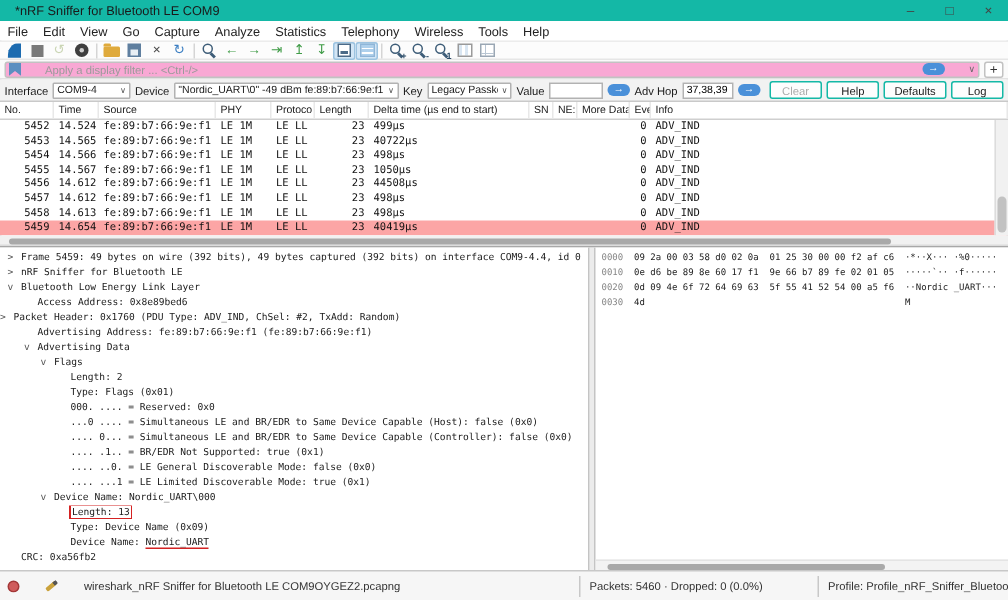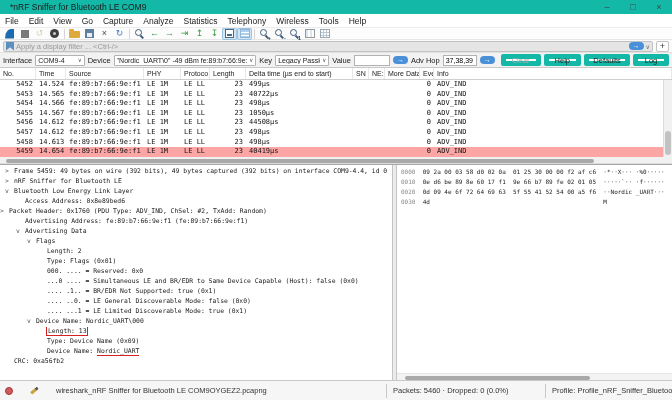--- a/index.html
+++ b/index.html
@@ -34,35 +34,35 @@
 .shp-mag::after{content:"";position:absolute;width:4px;height:1.5px;background:#3e5d78;left:3.5px;top:6px;transform:rotate(45deg)}
 .sub{position:absolute;right:1px;bottom:-1px;font-size:6px;font-weight:bold;color:#2a4a66}
 .shp-stripes{width:10px;height:9px;border:1px solid #8fb6d8;background:repeating-linear-gradient(180deg,#aed0ec 0 2px,#fff 2px 3px)}
 .shp-autobox{width:9px;height:9px;border:1px solid #4a6a88;position:relative;background:#fff}
 .shp-autobox::after{content:"";position:absolute;left:1px;bottom:1px;width:5px;height:2px;background:#4a6a88}
 .shp-cols{width:10px;height:9px;border:1px solid #9a9a9a;background:repeating-linear-gradient(90deg,#d9e6f2 0 2px,#fff 2px 4px)}
 .shp-grid{width:10px;height:9px;border:1px solid #9aa7b4;background:repeating-linear-gradient(90deg,transparent 0 2.5px,#b9c6d3 2.5px 3px),repeating-linear-gradient(180deg,transparent 0 2.5px,#b9c6d3 2.5px 3px),#fff}
 
 
 #filterbar{height:13px;background:#fafafa;display:flex;align-items:center;padding:0 3px;gap:3px;border-bottom:1px solid #e2e2e2}
-.filter-box{flex:1;display:flex;align-items:center;border:1px solid #c2c2c2;border-radius:2px;background:#e5e5e5;height:11px;padding:0 2px;gap:2px}
+.filter-box{flex:1;display:flex;align-items:center;border:1px solid #c2c2c2;border-radius:2px;background:#f9a8d4;height:11px;padding:0 2px;gap:16px}
 .bookmark{width:8px;height:9px;background:#5b8fc0;clip-path:polygon(0 0,100% 0,100% 100%,50% 65%,0 100%);flex:none}
 #filter-input{flex:1;border:none;outline:none;font:7.5px "Liberation Sans",sans-serif;color:#333;background:transparent;min-width:0}
 #filter-input::placeholder{color:#9a9a9a}
 .arrow-btn{width:15px;height:8px;border-radius:4px;background:#4a90d9;color:#fff;font-size:7px;line-height:8px;text-align:center;flex:none}
 .caret-sm{font-size:6px;color:#666;flex:none}
 .plus-btn{width:13px;height:11px;border:1px solid #c2c2c2;border-radius:2px;background:#fff;font-size:9px;color:#333;display:flex;align-items:center;justify-content:center;flex:none}
 
 
 #ifacebar{height:15px;background:#f2f2f2;border-bottom:1px solid #c9c9c9;display:flex;align-items:center;padding:0 3px;gap:3px;font-size:7.5px;color:#1a1a1a;white-space:nowrap}
 .combo{background:#fff;border:1px solid #b2b2b2;border-radius:1px;height:11px;display:flex;align-items:center;font-size:7px;padding:0 2px;overflow:hidden}
 .combo .ctext{flex:1;overflow:hidden;white-space:nowrap}
 .caret2{font-size:5.5px;color:#555;margin-left:2px;flex:none}
 .ifield{background:#fff;border:1px solid #b2b2b2;height:11px;font:7px "Liberation Sans",sans-serif;padding:0 2px}
-.btn{background:#fdfdfd;border:5px solid #14b8a6;border-radius:2px;height:12px;font-size:7.5px;color:#222;display:flex;align-items:center;justify-content:center;padding:0 6px}
+.btn{background:#fdfdfd;border:1px solid #14b8a6;border-radius:2px;height:12px;font-size:7.5px;color:#222;display:flex;align-items:center;justify-content:center;padding:0 6px}
 .btn.disabled{color:#aaa}
 
 
 #plist-header{height:12px;display:flex;background:#fff;border-bottom:1px solid #cfcfcf;overflow:hidden}
 .hcell{font-size:7px;color:#1a1a1a;padding:2px 0 0 3px;border-right:1px solid #e8e8e8;white-space:nowrap;overflow:hidden;flex:none}
 #plist-rows{height:77px;position:relative;background:#fff;overflow:hidden}
 .prow{display:flex;height:9.6px;line-height:9.6px;font:7px "DejaVu Sans Mono",monospace;color:#111;white-space:nowrap}
 .prow.sel{background:#fca5a5}
 .pcell{overflow:hidden;flex:none;padding-left:3px}
 .c0{width:36px}.c1{width:30px}.c2{width:78px}.c3{width:37px}.c4{width:29px}.c5{width:36px}.c6{width:107px}.c7{width:16px}.c8{width:16px}.c9{width:35px}.c10{width:14px}.c11{flex:1;min-width:0}
@@ -361,20 +361,21 @@
         <div class="dline" style="padding-left: 5px;"><span class="exp">v</span><span>Bluetooth Low Energy Link Layer</span></div>
         <div class="dline" style="padding-left: 16px;"><span class="exp"> </span><span>Access Address: 0x8e89bed6</span></div>
         <div class="dline" style=""><span class="exp">&gt;</span><span>Packet Header: 0x1760 (PDU Type: ADV_IND, ChSel: #2, TxAdd: Random)</span></div>
         <div class="dline" style="padding-left: 16px;"><span class="exp"> </span><span>Advertising Address: fe:89:b7:66:9e:f1 (fe:89:b7:66:9e:f1)</span></div>
         <div class="dline" style="padding-left: 16px;"><span class="exp">v</span><span>Advertising Data</span></div>
         <div class="dline" style="padding-left: 27px;"><span class="exp">v</span><span>Flags</span></div>
         <div class="dline" style="padding-left: 38px;"><span class="exp"> </span><span>Length: 2</span></div>
         <div class="dline" style="padding-left: 38px;"><span class="exp"> </span><span>Type: Flags (0x01)</span></div>
         <div class="dline" style="padding-left: 38px;"><span class="exp"> </span><span>000. .... = Reserved: 0x0</span></div>
         <div class="dline" style="padding-left: 38px;"><span class="exp"> </span><span>...0 .... = Simultaneous LE and BR/EDR to Same Device Capable (Host): false (0x0)</span></div>
+        <div class="dline" style="padding-left: 38px;"><span class="exp"> </span><span>.... 0... = Simultaneous LE and BR/EDR to Same Device Capable (Controller): false (0x0)</span></div>
         <div class="dline" style="padding-left: 38px;"><span class="exp"> </span><span>.... .1.. = BR/EDR Not Supported: true (0x1)</span></div>
         <div class="dline" style="padding-left: 38px;"><span class="exp"> </span><span>.... ..0. = LE General Discoverable Mode: false (0x0)</span></div>
         <div class="dline" style="padding-left: 38px;"><span class="exp"> </span><span>.... ...1 = LE Limited Discoverable Mode: true (0x1)</span></div>
         <div class="dline" style="padding-left: 27px;"><span class="exp">v</span><span>Device Name: Nordic_UART\000</span></div>
         <div class="dline" style="padding-left: 38px;"><span class="exp"> </span><span class="red-box">Length: 13</span></div>
         <div class="dline" style="padding-left: 38px;"><span class="exp"> </span><span>Type: Device Name (0x09)</span></div>
         <div class="dline" style="padding-left: 38px;"><span class="exp"> </span><span>Device Name: </span><span class="red-underline">Nordic_UART</span></div>
         <div class="dline" style="padding-left: 5px;"><span class="exp"> </span><span>CRC: 0xa56fb2</span></div>
       </div>
     <div class="red-note">length=11</div>

